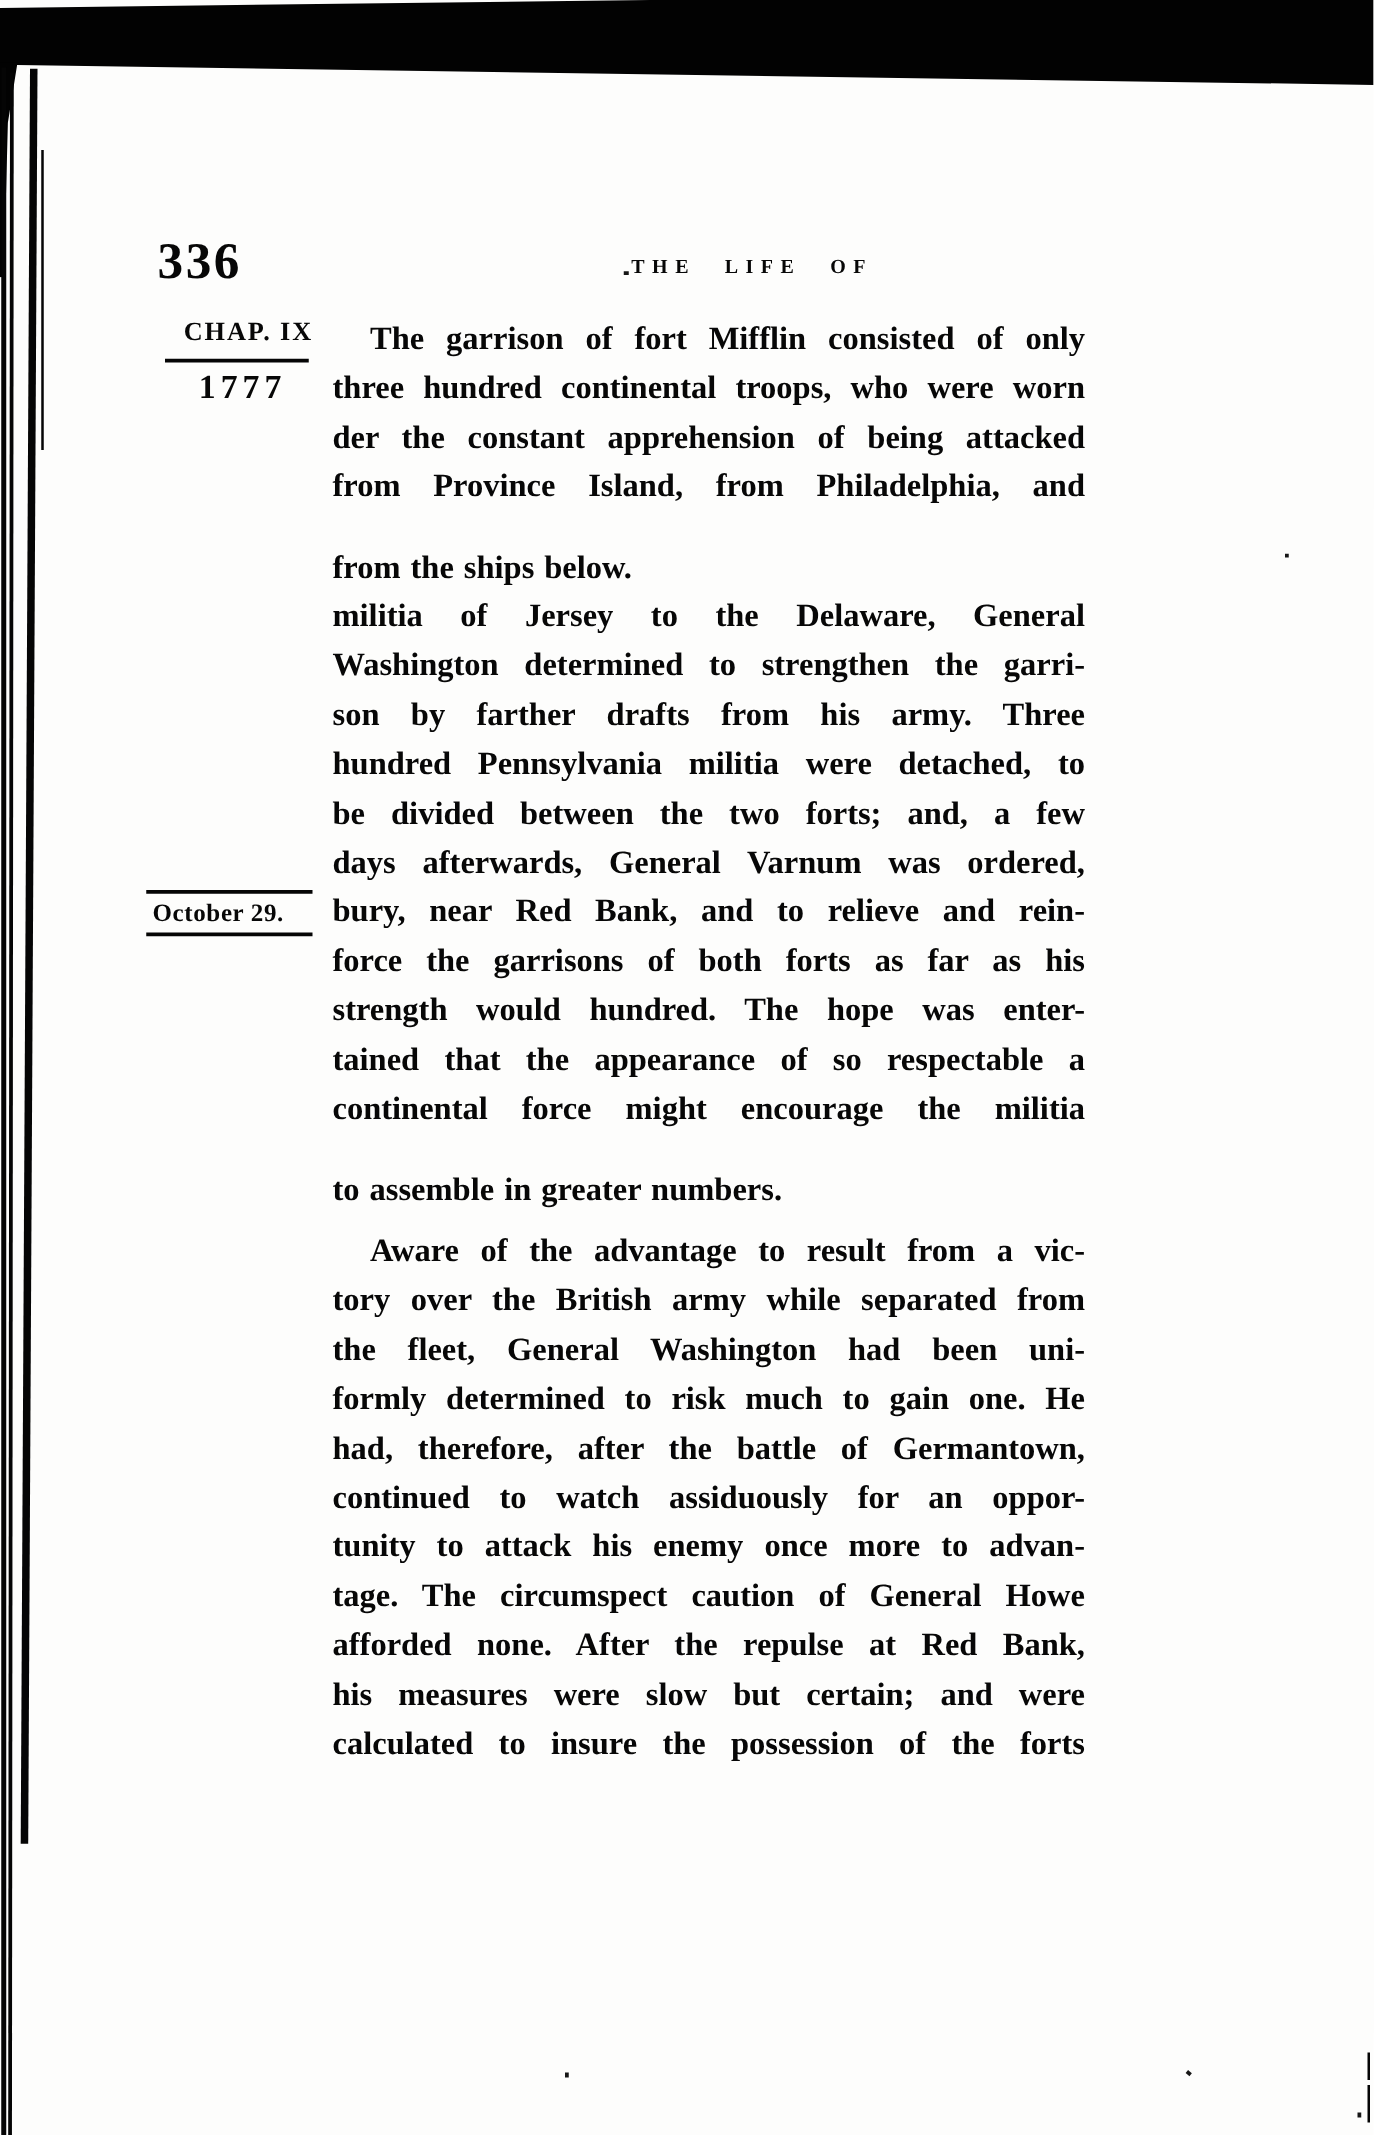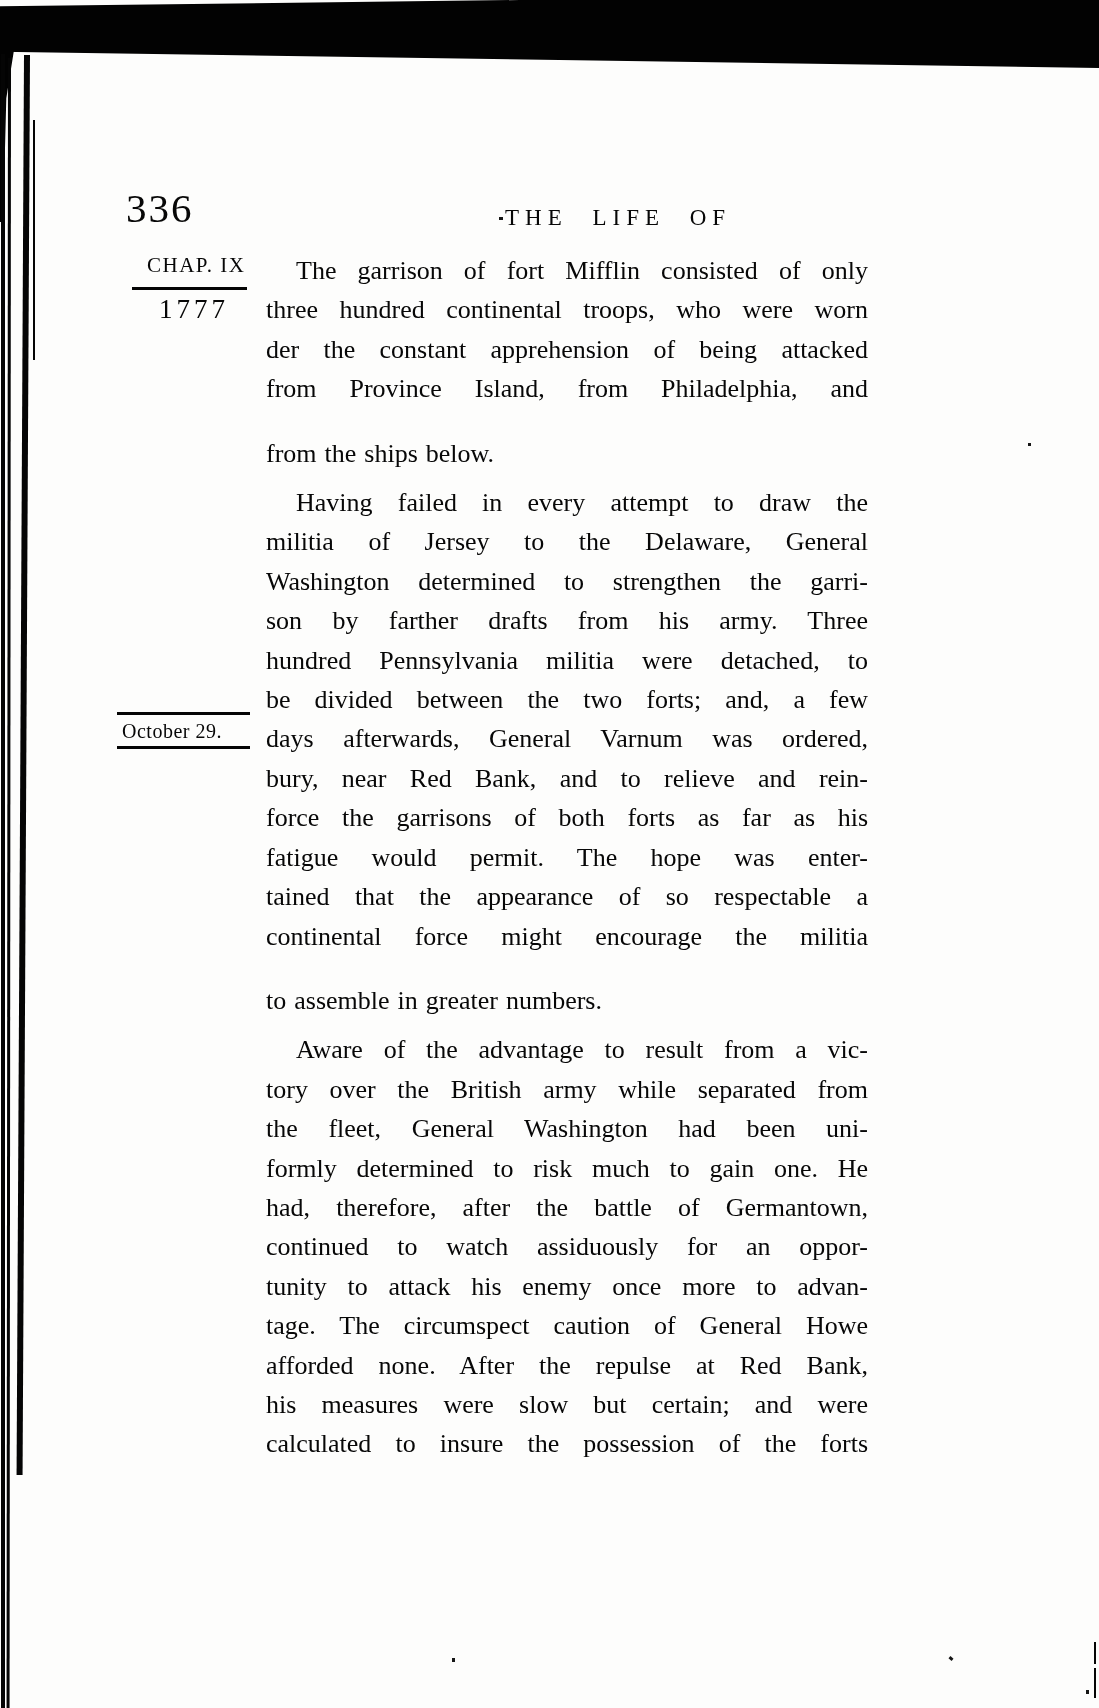--- a/index.html
+++ b/index.html
@@ -1,20 +1,21 @@
 <!DOCTYPE html>
 <html><head>
 <meta charset="utf-8">
 <style>
   html,body { margin:0; padding:0; background:#ffffff; }
   .page {
     position:relative; width:1099px; height:1708px;
     background:#fdfdfc; overflow:hidden;
     font-family:"Liberation Serif","DejaVu Serif",serif;
     color:#070707;
+    font-weight:bold;
   }
   
   .top-band {
     position:absolute; left:0; top:0; width:1099px; height:70px;
     background:#020202;
     clip-path:polygon(0 9%, 47.3% 0, 100% 0, 100% 97%, 0 74%);
   }
   .top-left-wedge {
     position:absolute; left:0; top:50px; width:14px; height:172px;
     background:#020202;
@@ -36,21 +37,21 @@
   .speck-4 { left:1086px; top:1690px; width:3px; height:4px; }
   .speck-5 { left:452px;  top:1658px; width:3px; height:4px; }
 
   
   .page-number {
     position:absolute; left:126px; top:188px;
     font-size:41px; line-height:1; letter-spacing:2px;
   }
   .running-title {
     position:absolute; left:505px; top:206px;
-    font-size:23px; line-height:1; letter-spacing:6px; word-spacing:13px;
+    font-size:16px; line-height:1; letter-spacing:6px; word-spacing:13px;
     white-space:nowrap;
   }
 
   
   .chap-label {
     position:absolute; left:147px; top:255px;
     font-size:21px; line-height:1; letter-spacing:1.5px; white-space:nowrap;
   }
   .chap-rule { position:absolute; left:132px; top:287px; width:115px; height:3px; background:#050505; }
   .year-label {
@@ -101,30 +102,29 @@
   <div class="date-rule-top"></div>
   <div class="date-label">October 29.</div>
   <div class="date-rule-bottom"></div>
 
   <div class="body-column">
       <div class="line indent">The garrison of fort Mifflin consisted of only</div>
       <div class="line">three hundred continental troops, who were worn</div>
       <div class="line">der the constant apprehension of being attacked</div>
       <div class="line">from Province Island, from Philadelphia, and</div>
       <div class="line endline">from the ships below.</div>
-      <div class="line indent">Having failed in every attempt to draw the</div>
       <div class="line">militia of Jersey to the Delaware, General</div>
       <div class="line">Washington determined to strengthen the garri-</div>
       <div class="line">son by farther drafts from his army. Three</div>
       <div class="line">hundred Pennsylvania militia were detached, to</div>
       <div class="line">be divided between the two forts; and, a few</div>
       <div class="line">days afterwards, General Varnum was ordered,</div>
       <div class="line">bury, near Red Bank, and to relieve and rein-</div>
       <div class="line">force the garrisons of both forts as far as his</div>
-      <div class="line">fatigue would permit. The hope was enter-</div>
+      <div class="line">strength would hundred. The hope was enter-</div>
       <div class="line">tained that the appearance of so respectable a</div>
       <div class="line">continental force might encourage the militia</div>
       <div class="line endline">to assemble in greater numbers.</div>
       <div class="line indent">Aware of the advantage to result from a vic-</div>
       <div class="line">tory over the British army while separated from</div>
       <div class="line">the fleet, General Washington had been uni-</div>
       <div class="line">formly determined to risk much to gain one. He</div>
       <div class="line">had, therefore, after the battle of Germantown,</div>
       <div class="line">continued to watch assiduously for an oppor-</div>
       <div class="line">tunity to attack his enemy once more to advan-</div>

